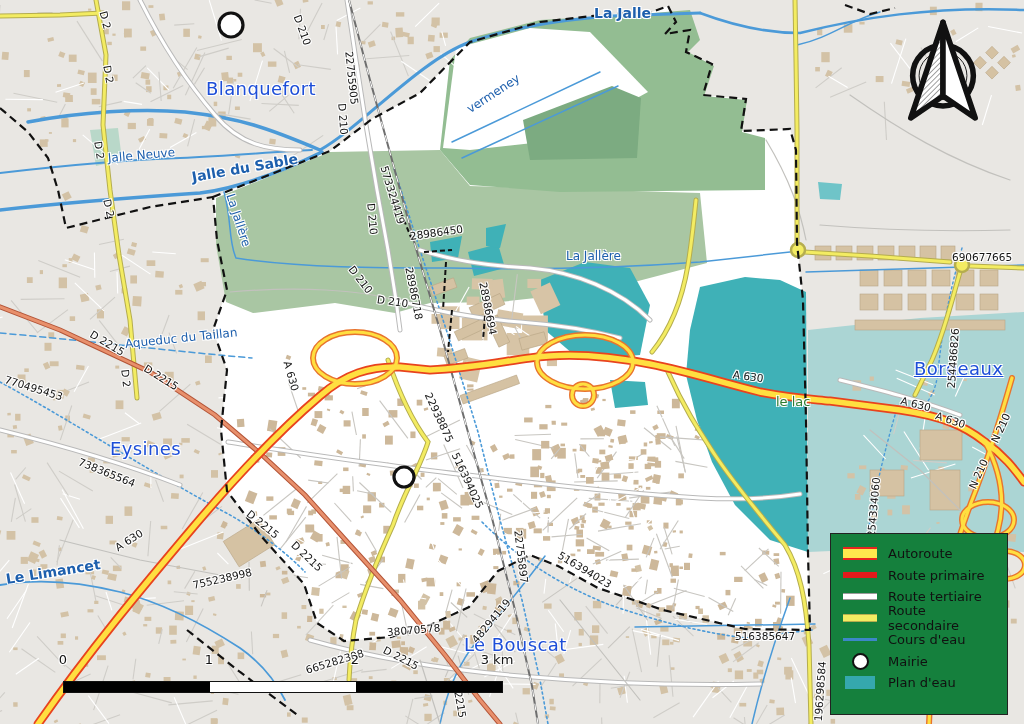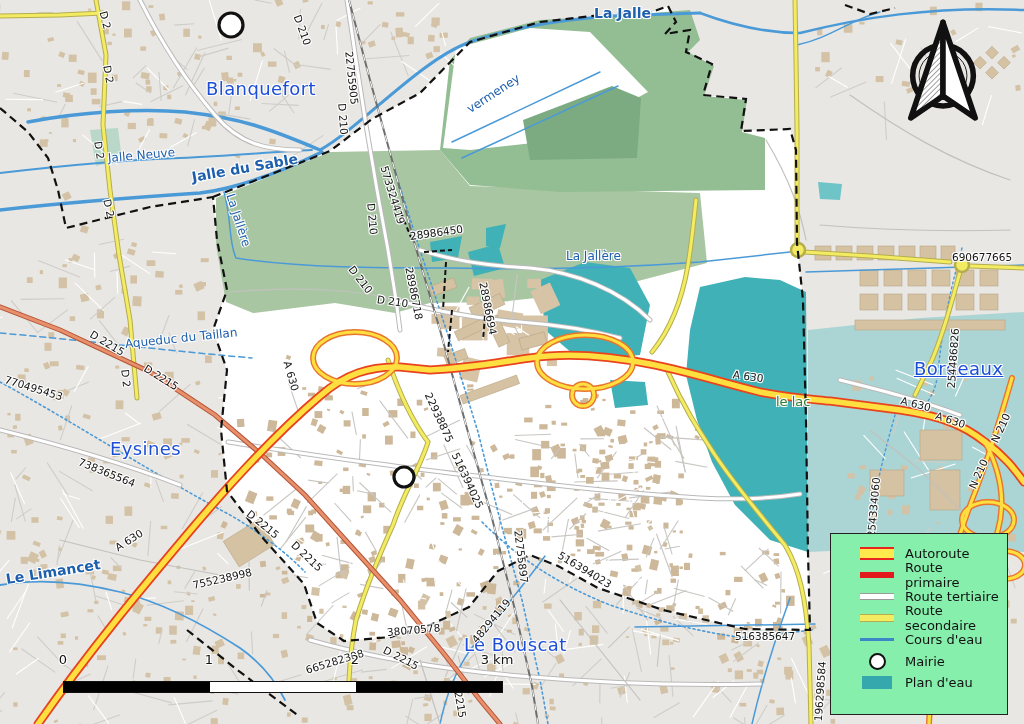--- a/index.html
+++ b/index.html
@@ -9,22 +9,22 @@
   
   .ml{position:absolute;white-space:nowrap;transform-origin:0 50%;line-height:1;
       text-shadow:-1px -1px 0 #fff,1px -1px 0 #fff,-1px 1px 0 #fff,1px 1px 0 #fff,0 0 2px #fff;}
   .ml.city{font-size:18px;color:#1d4ed8;letter-spacing:.4px;}
   .ml.waterlg{font-size:14px;color:#1d5fad;font-weight:600;}
   .ml.water{font-size:12px;color:#1d5fad;}
   .ml.lake{font-size:13px;color:#2f7d32;}
   .ml.road{font-size:10.5px;color:#141414;}
   .ml.id{font-size:10.5px;color:#141414;}
   
-  .legend{position:absolute;left:830px;top:533px;width:178px;height:182px;background:#86efac;
-          border:1.6px solid #222;box-sizing:border-box;padding:9px 8px 6px 29px;z-index:30;}
+  .legend{position:absolute;left:830px;top:533px;width:178px;height:182px;background:#15803d;
+          border:1.6px solid #222;box-sizing:border-box;padding:9px 8px 6px 12px;z-index:30;}
   .lg-row{display:flex;align-items:center;height:21.5px;gap:11px;}
   .lg-swatch{width:34px;flex:0 0 34px;display:flex;align-items:center;justify-content:center;}
   .lg-label{font-size:13px;color:#111;}
   .sw-autoroute{width:34px;height:9px;background:#ffe94d;border-top:2.5px solid #e8251f;border-bottom:2.5px solid #e8251f;box-sizing:content-box;}
   .sw-primaire{width:34px;height:6px;background:#e31a1c;}
   .sw-secondaire{width:34px;height:6px;background:#f3ec62;border-top:1.6px solid #b5ad4e;border-bottom:1.6px solid #b5ad4e;box-sizing:content-box;}
   .sw-tertiaire{width:34px;height:5px;background:#fff;border-top:1.4px solid #9a9a9a;border-bottom:1.4px solid #9a9a9a;box-sizing:content-box;}
   .sw-chemin{width:34px;height:1.6px;background:#b5b5b5;}
   .sw-cours{width:34px;height:3px;background:#3d87c8;}
   .sw-plan{width:30px;height:13px;background:#35a8ad;}

